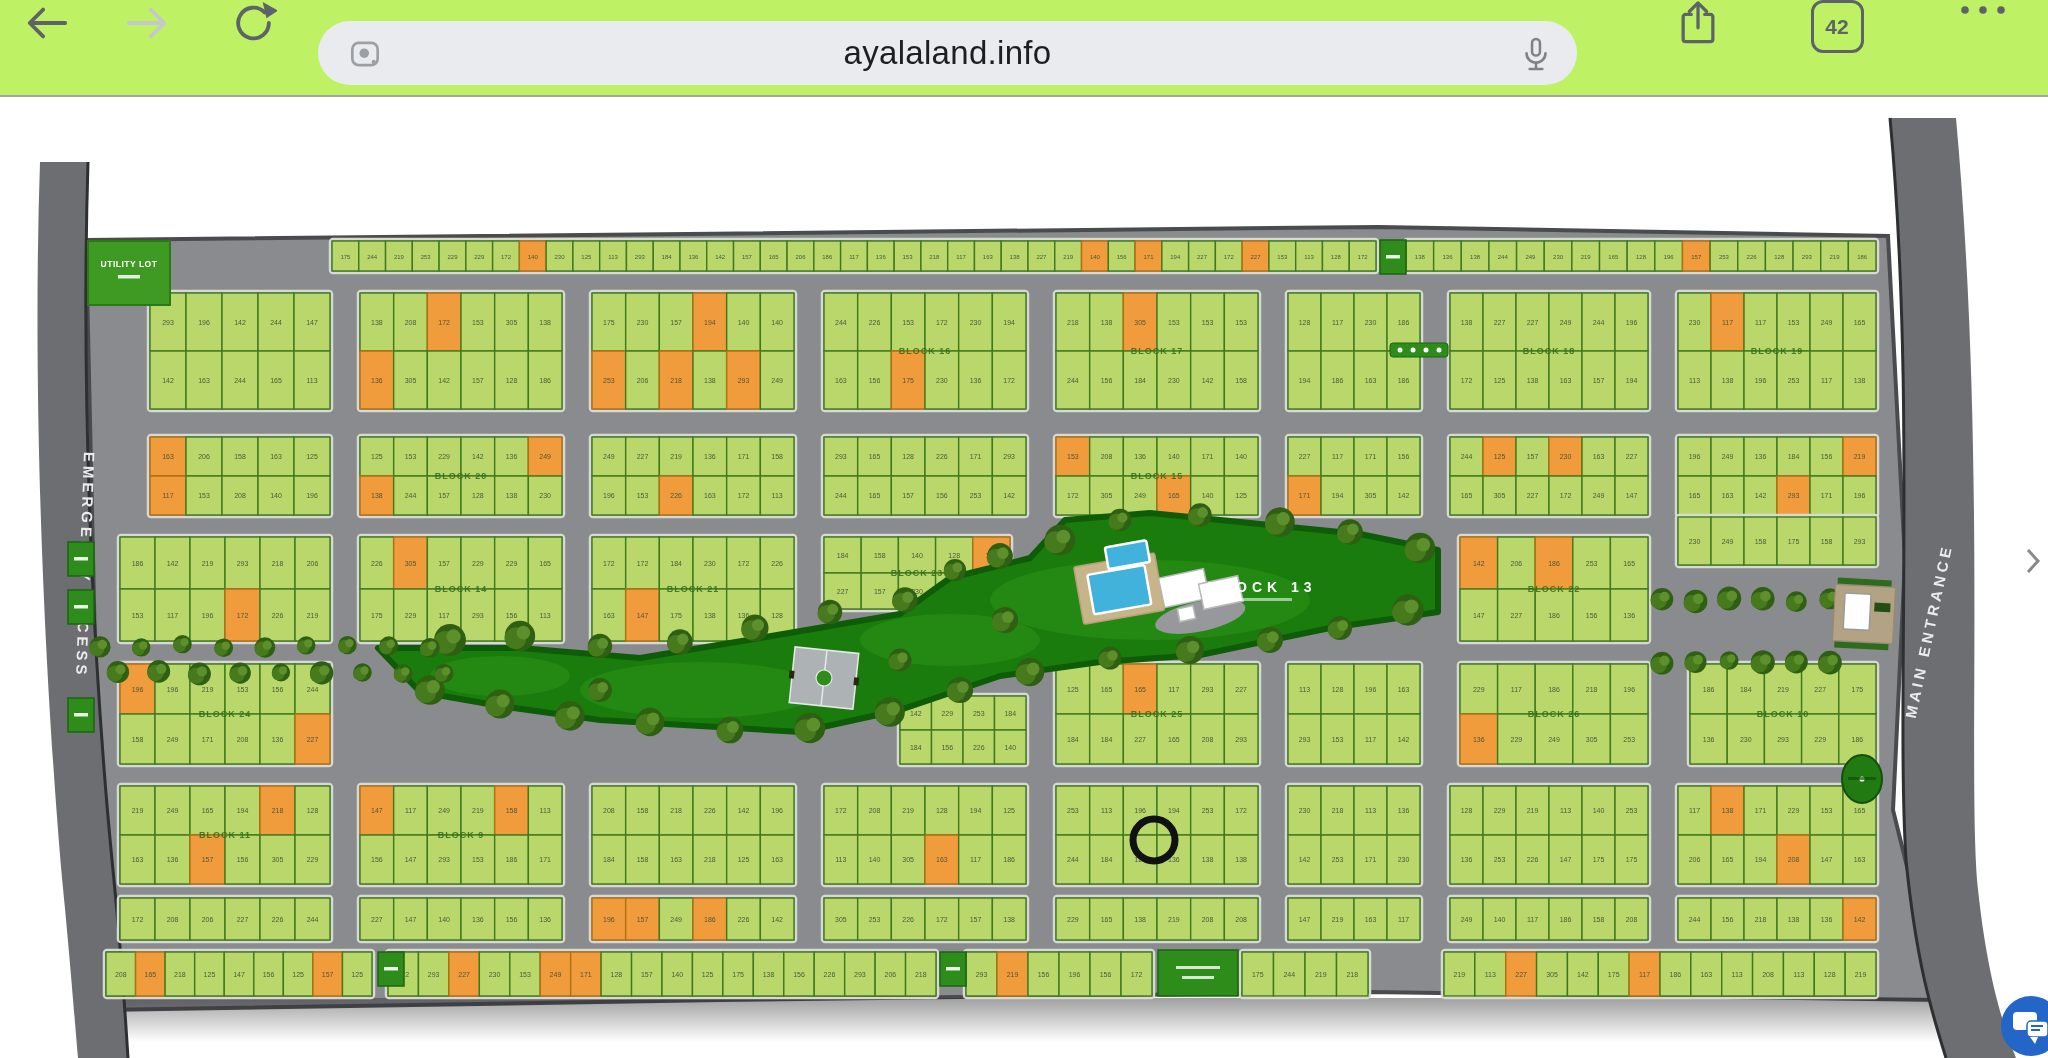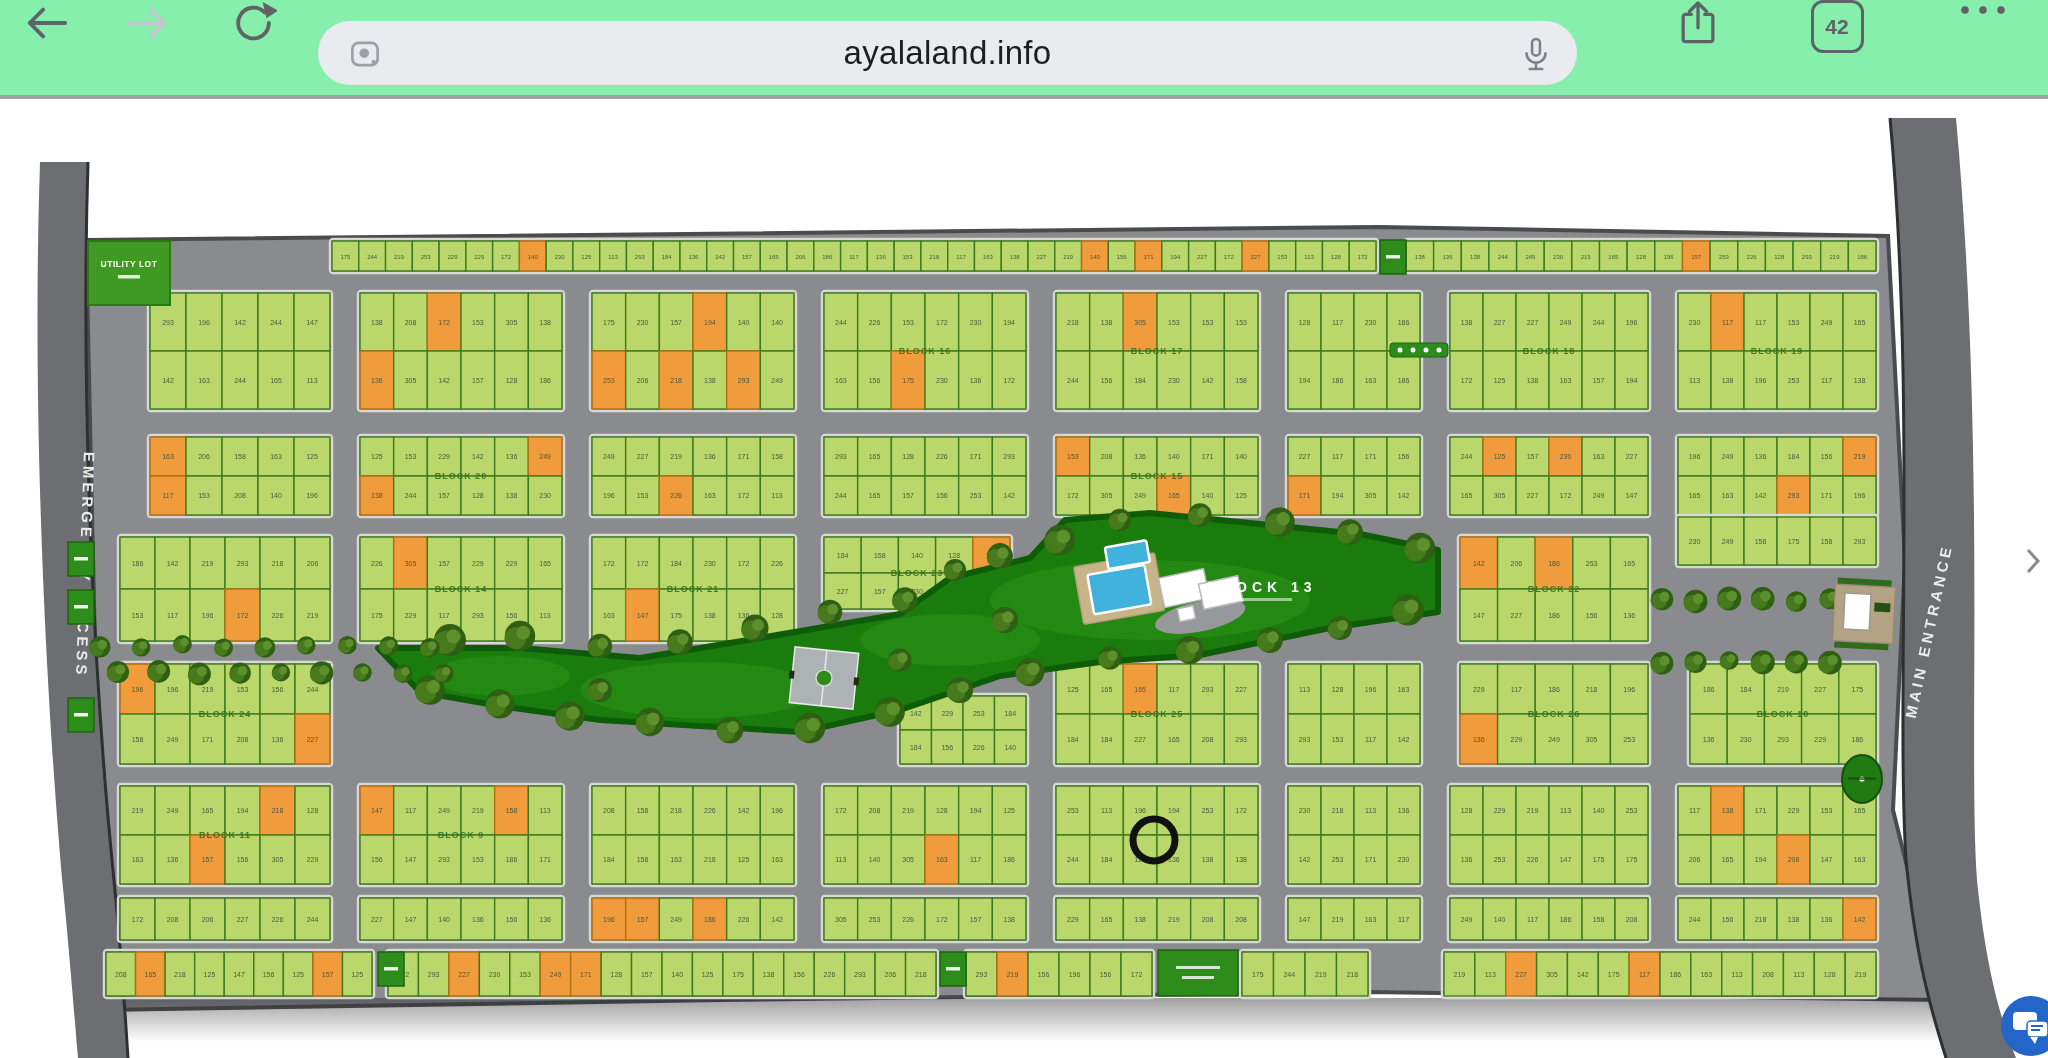--- a/index.html
+++ b/index.html
@@ -1,20 +1,20 @@
 <!DOCTYPE html>
 <html><head>
 <meta charset="utf-8">
 <style>
   html,body{margin:0;padding:0;background:#fff;}
   #page{position:relative;width:2048px;height:1058px;background:#ffffff;overflow:hidden;
         font-family:"Liberation Sans",sans-serif;}
   
-  #toolbar{position:absolute;left:0;top:0;width:2048px;height:95px;background:#86efac;
-           border-bottom:4px solid #a3a3a3;z-index:5;}
+  #toolbar{position:absolute;left:0;top:0;width:2048px;height:95px;background:#bef264;
+           border-bottom:2px solid #a3a3a3;z-index:5;}
   .tbtn{position:absolute;top:0;height:95px;display:flex;justify-content:center;
         background:none;border:none;padding:0;cursor:pointer;}
   #urlbar{position:absolute;left:318px;top:21px;width:1259px;height:64px;background:#e9ebee;
           border-radius:32px;display:flex;align-items:center;}
   #urlbar .lens{position:absolute;left:28px;top:14px;}
   #urlbar .mic{position:absolute;right:22px;top:14px;}
   #url-text{flex:1;text-align:center;font-size:33px;color:#1c1e21;letter-spacing:.3px;}
   #tabbox{width:47px;height:47px;border:3.5px solid #5f6368;border-radius:12px;display:flex;
           align-items:center;justify-content:center;font-size:21px;font-weight:bold;color:#5f6368;}
   

